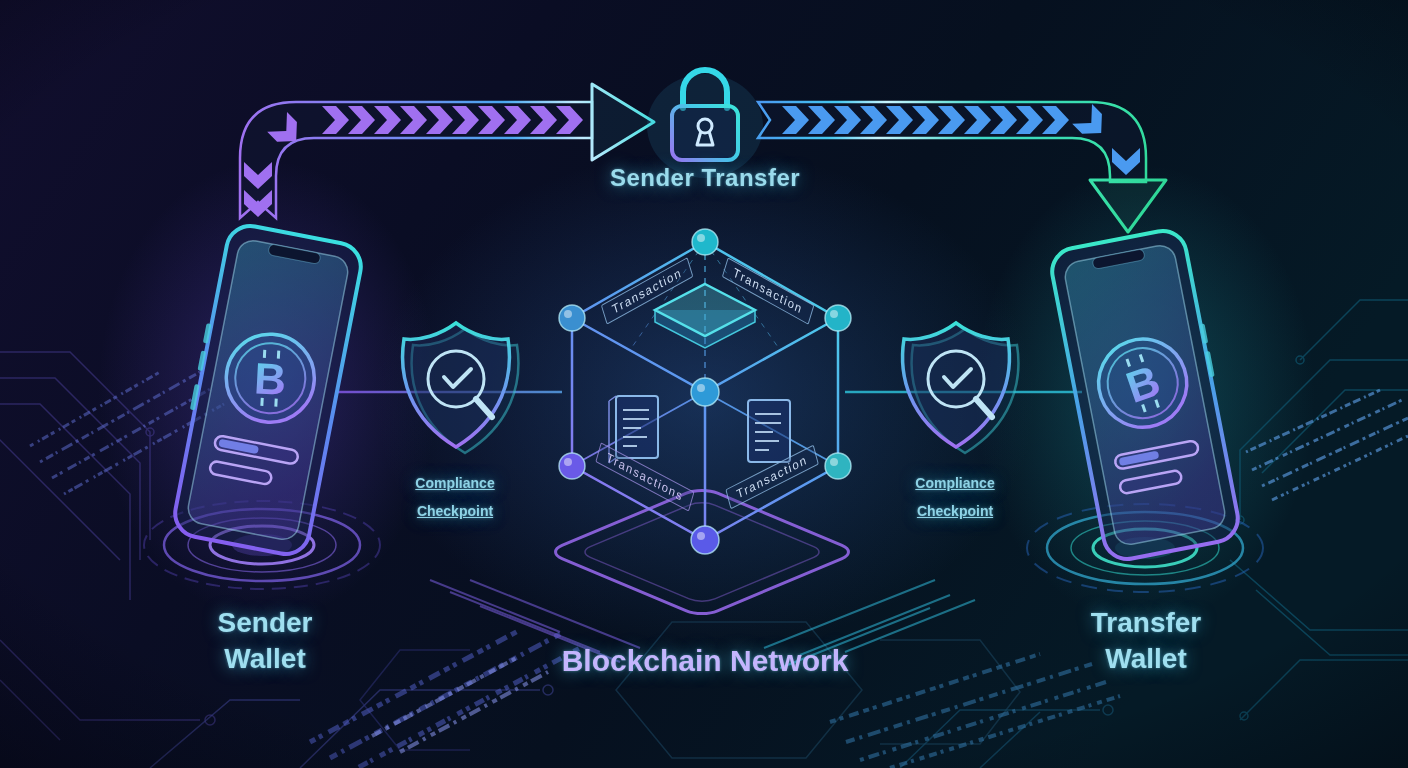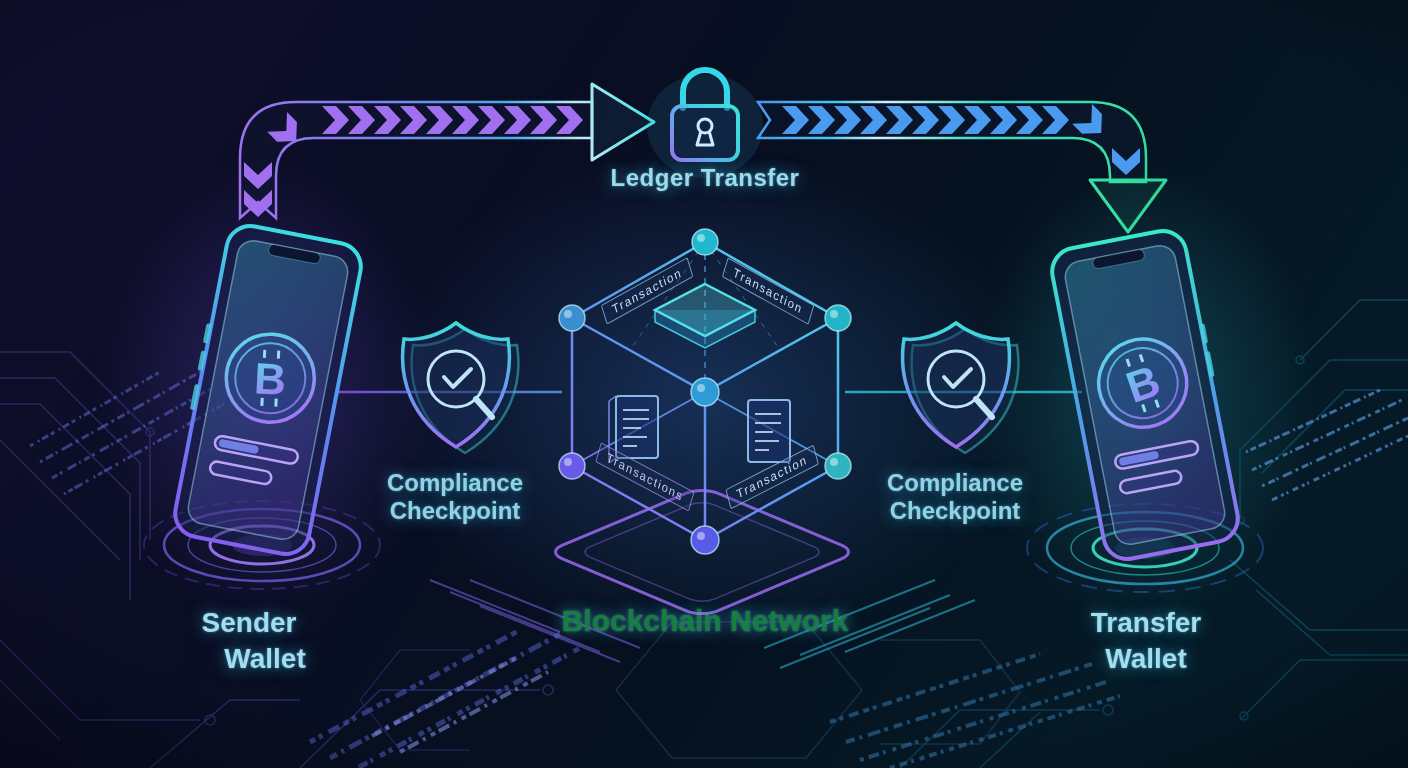--- a/index.html
+++ b/index.html
@@ -1,23 +1,23 @@
 <!DOCTYPE html>
 <html><head>
 <meta charset="utf-8">
 <style>
   html,body{margin:0;padding:0;background:#070b1e;}
   .stage{position:relative;width:1408px;height:768px;overflow:hidden;font-family:"Liberation Sans",sans-serif;}
   .stage svg{position:absolute;left:0;top:0;}
   .lbl{position:absolute;transform:translate(-50%,-50%);color:#9adbec;text-align:center;white-space:nowrap;
        text-shadow:0 0 16px rgba(70,200,235,.6),0 0 3px rgba(140,225,245,.45);font-weight:600;}
   .lbl-asset{font-size:24px;letter-spacing:.5px;}
-  .lbl-compliance{font-size:24px;color:#8ed3e6;}
+  .lbl-compliance{font-size:14px;color:#8ed3e6;text-decoration:underline;}
   .lbl-wallet{font-size:28px;color:#9fdff0;}
-  .lbl-net-title{font-size:30px;font-weight:700;color:#15803d;}
+  .lbl-net-title{font-size:30px;font-weight:700;color:#c4b5fd;margin-top:40px;}
   .lbl-net-sub{font-size:24px;color:#8ed3e6;}
   .tag{position:absolute;font-size:12px;letter-spacing:1.5px;color:#cdddf2;border:1.5px solid rgba(150,195,235,.75);
        padding:2px 9px;border-radius:2px;background:rgba(25,45,90,.28);white-space:nowrap;}
   .tag-purple{color:#c9c2ee;border-color:rgba(170,150,235,.7);}
 </style>
 </head>
 <body>
 
 <div class="stage">
 
@@ -376,33 +376,33 @@
     <path d="M9,-56 C25,-44 45,-38 61,-40 C67,-2 55,40 9,68 C-37,40 -49,-2 -43,-40 C-27,-38 -7,-44 9,-56 Z" fill="rgba(20,60,90,0.25)" stroke="rgba(60,200,210,0.5)" stroke-width="2.5"></path>
     <path d="M0,-62 C16,-50 36,-44 52,-46 C58,-8 46,34 0,62 C-46,34 -58,-8 -52,-46 C-36,-44 -16,-50 0,-62 Z" fill="rgba(30,45,95,0.4)" stroke="url(#shieldGrad)" stroke-width="3.5"></path>
     <g stroke="#bfe4f5" fill="none">
       <circle cx="0" cy="-6" r="28" stroke-width="3"></circle>
       <path d="M-12,-8 L-3,2 L15,-16" stroke-width="4" stroke-linecap="round" stroke-linejoin="round"></path>
       <path d="M20,14 L36,32" stroke-width="6" stroke-linecap="round"></path>
     </g>
   </g>
 </svg>
 
-<div class="lbl lbl-asset" style="left:705px;top:178px">Ledger Transfer</div>
+<div class="lbl lbl-asset" style="left:705px;top:178px">Sender Transfer</div>
 
 <div class="tag" style="left:647px;top:291px;transform:translate(-50%,-50%) rotate(-29deg) skewX(-12deg)">Transaction</div>
 <div class="tag" style="left:768px;top:291px;transform:translate(-50%,-50%) rotate(29deg) skewX(12deg)">Transaction</div>
 <div class="tag tag-purple" style="left:645px;top:477px;transform:translate(-50%,-50%) rotate(28deg) skewX(12deg)">Transactions</div>
 <div class="tag" style="left:772px;top:477px;transform:translate(-50%,-50%) rotate(-27deg) skewX(-12deg)">Transaction</div>
 
 <div class="lbl lbl-compliance" style="left:455px;top:483px">Compliance</div>
 <div class="lbl lbl-compliance" style="left:455px;top:511px">Checkpoint</div>
 <div class="lbl lbl-compliance" style="left:955px;top:483px">Compliance</div>
 <div class="lbl lbl-compliance" style="left:955px;top:511px">Checkpoint</div>
 
-<div class="lbl lbl-wallet" style="left:249px;top:623px">Sender</div>
+<div class="lbl lbl-wallet" style="left:265px;top:623px">Sender</div>
 <div class="lbl lbl-wallet" style="left:265px;top:659px">Wallet</div>
 
 <div class="lbl lbl-net-title" style="left:705px;top:621px">Blockchain Network</div>
 
 <div class="lbl lbl-wallet" style="left:1146px;top:623px">Transfer</div>
 <div class="lbl lbl-wallet" style="left:1146px;top:659px">Wallet</div>
 
 </div>
 
 </body></html>

